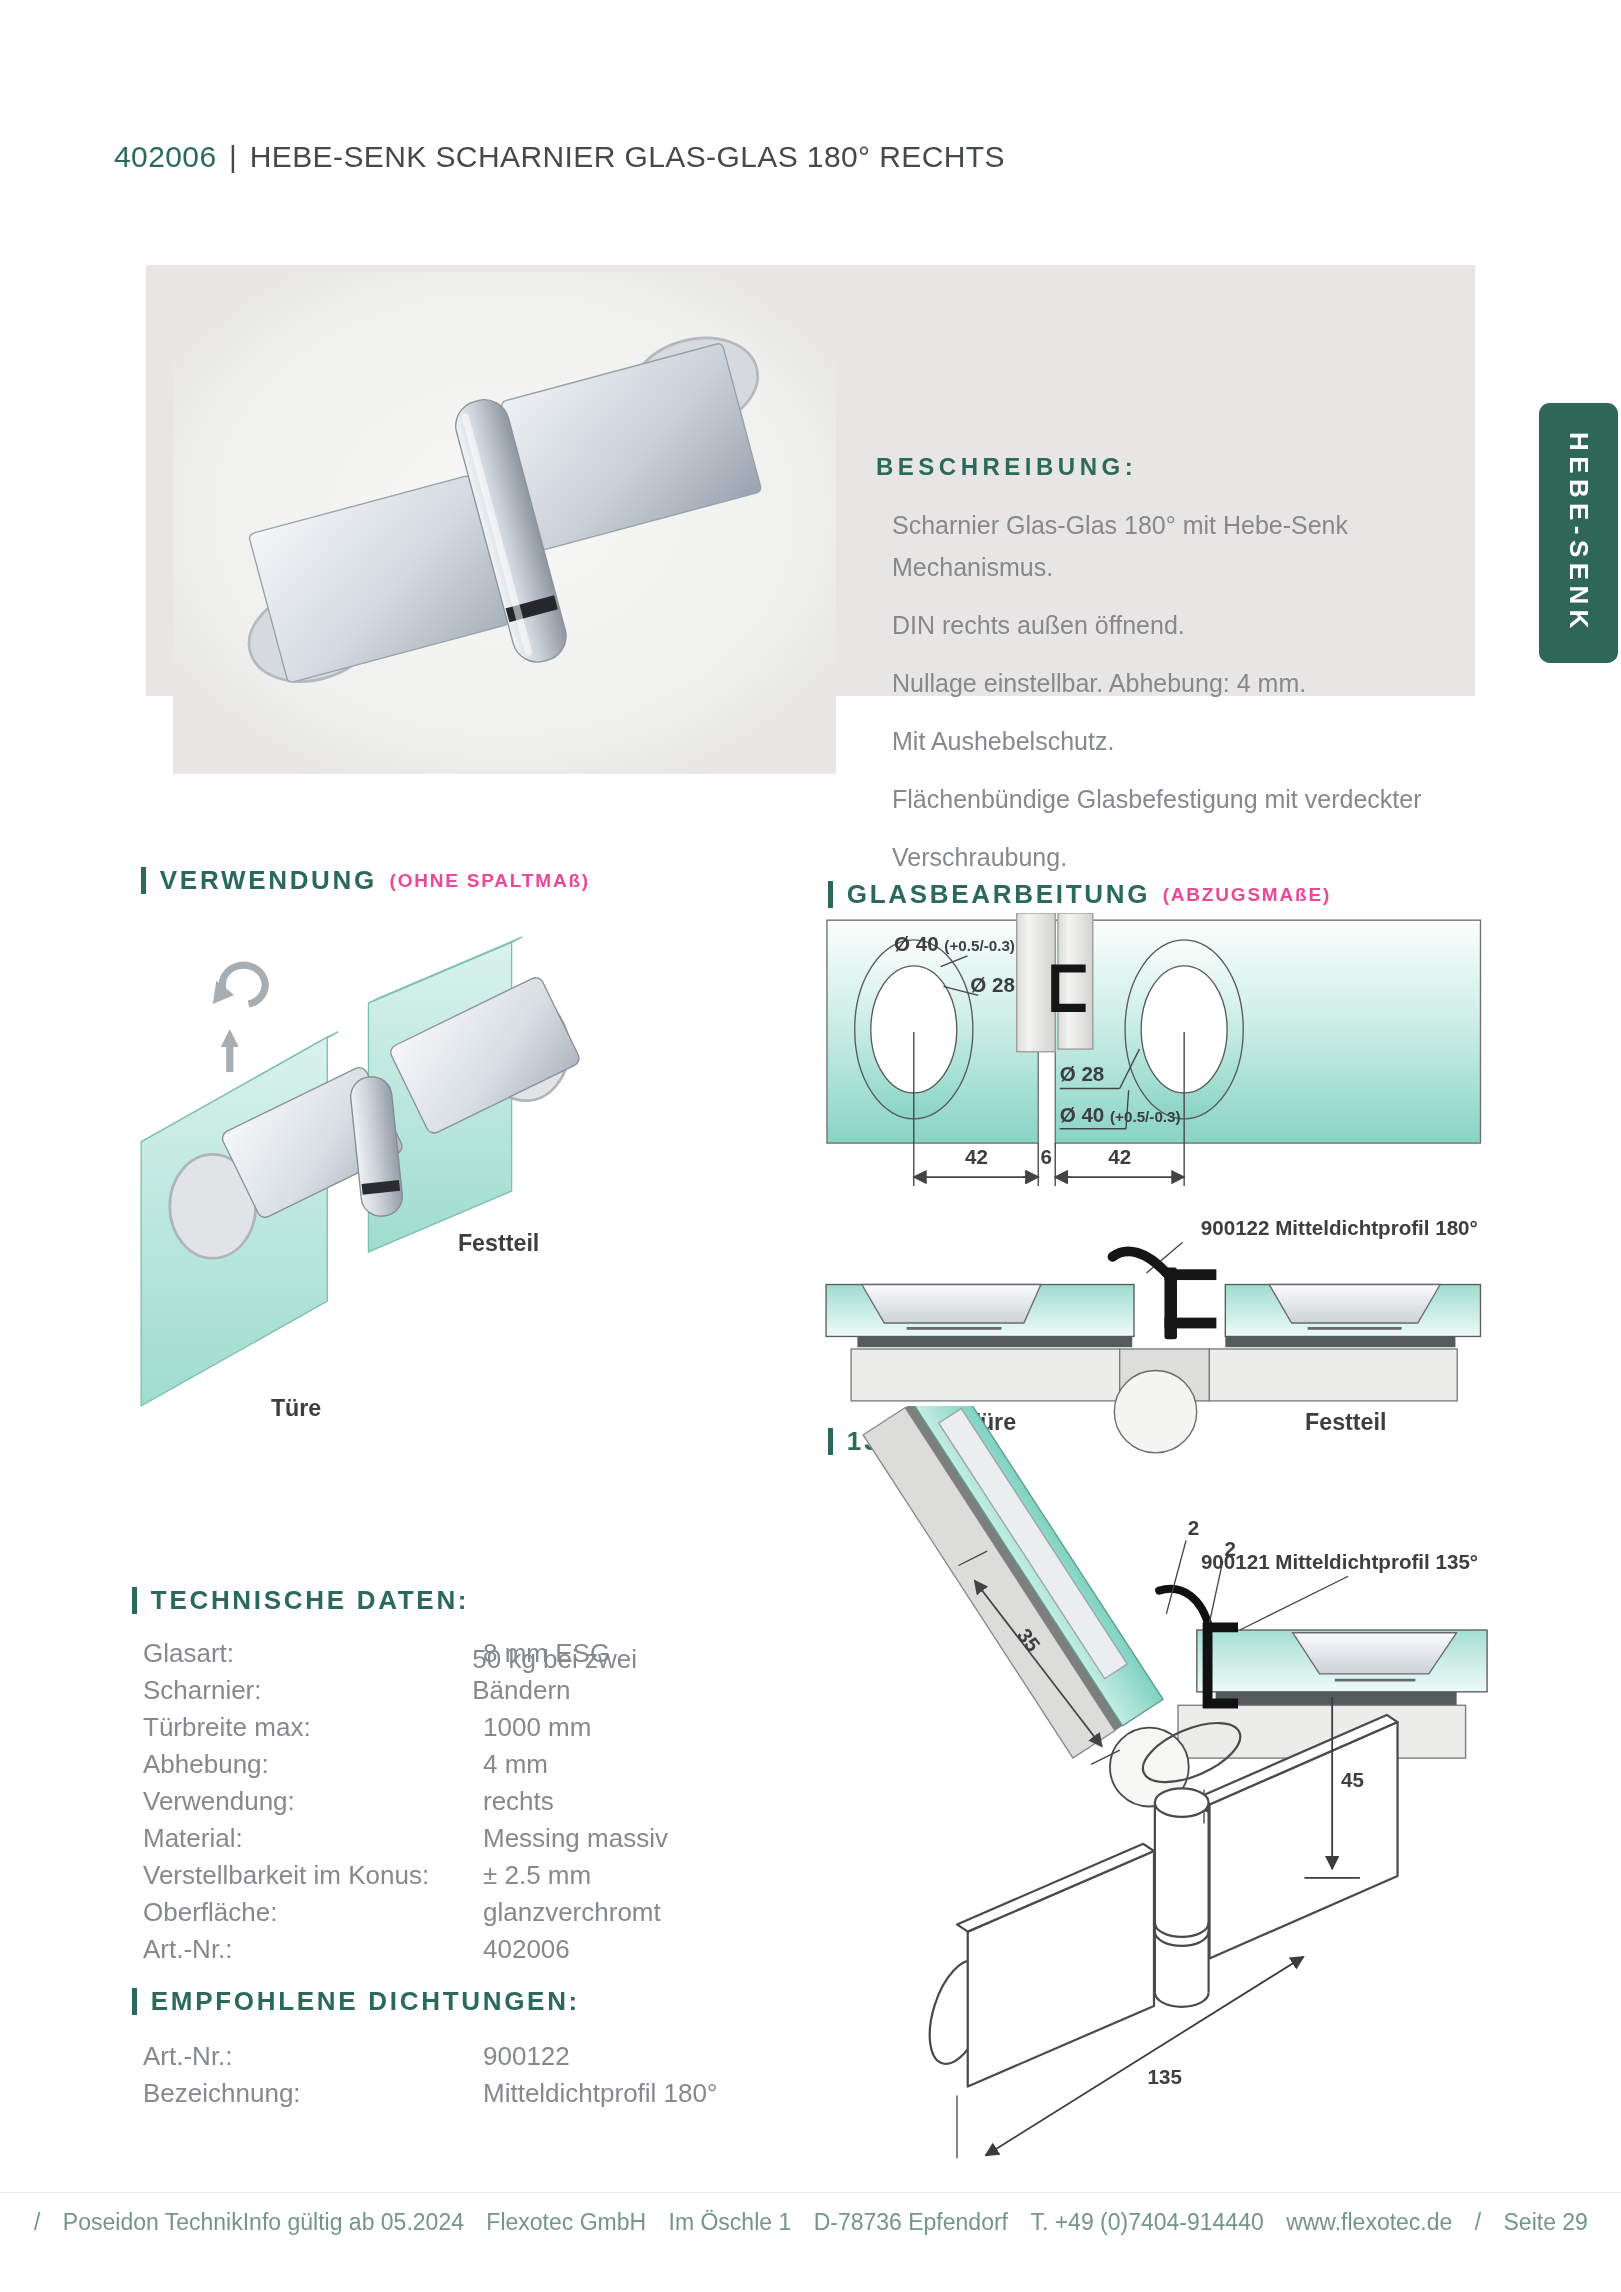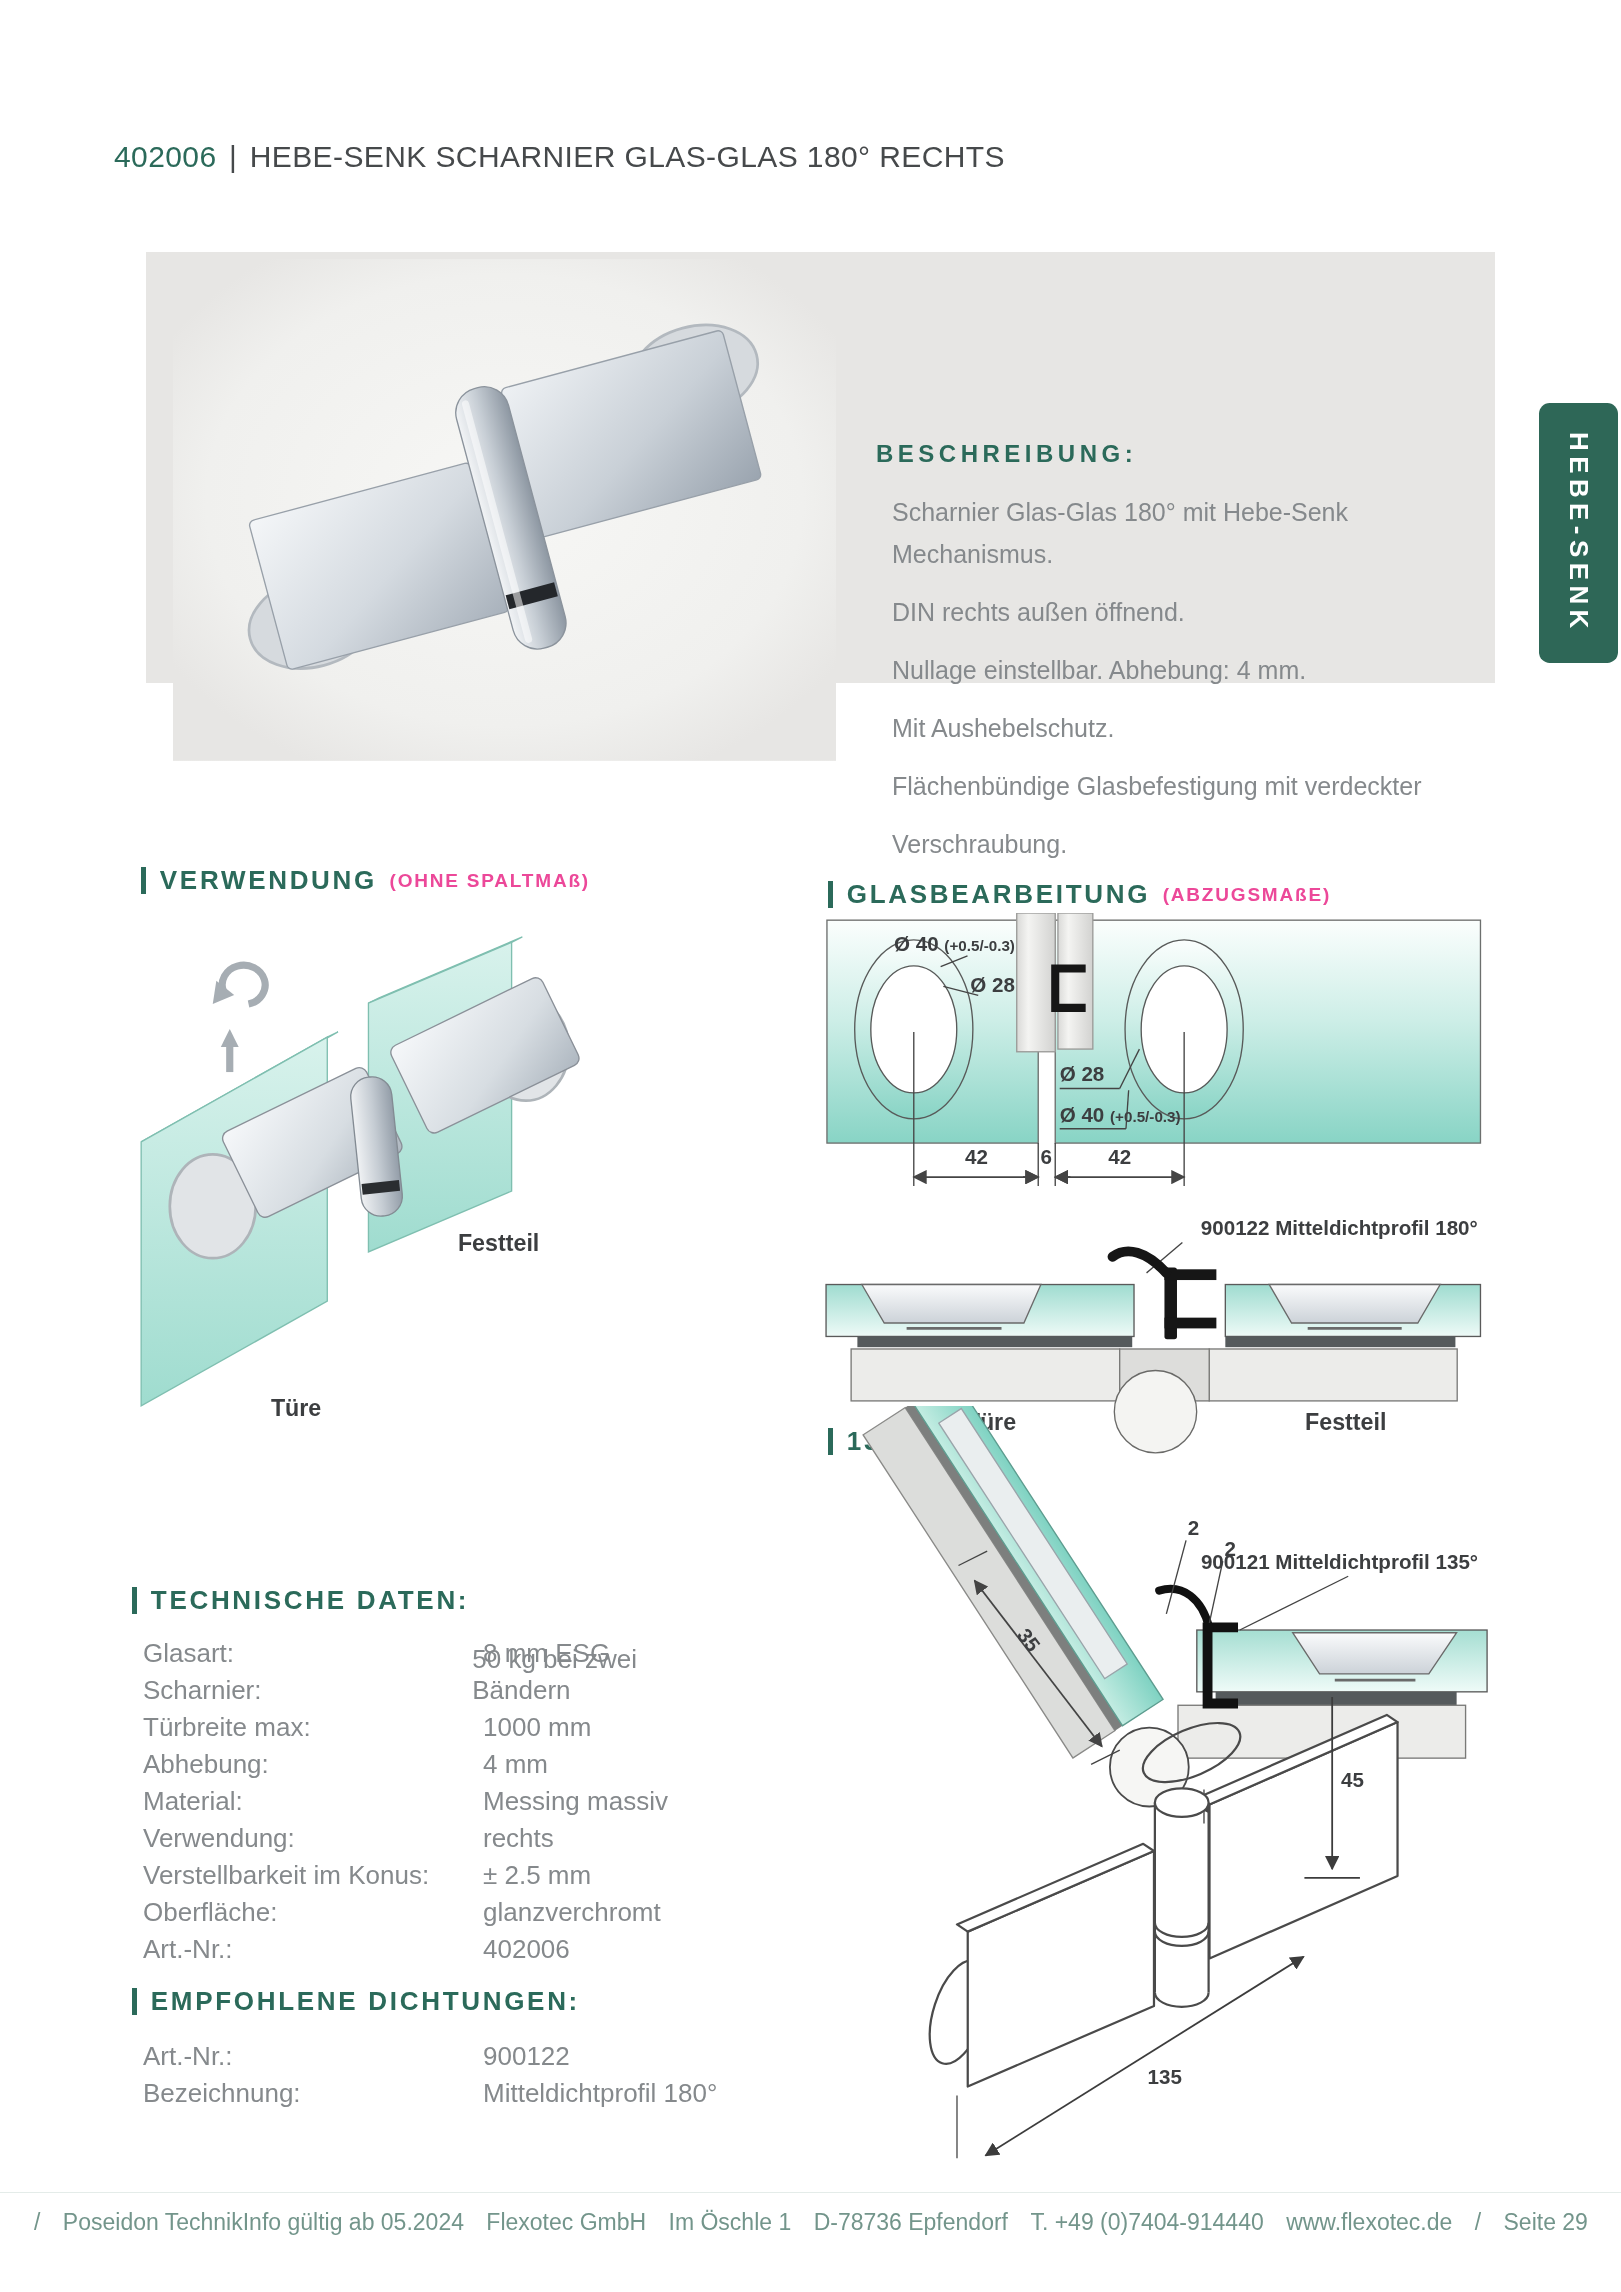--- a/index.html
+++ b/index.html
@@ -4,21 +4,21 @@
 <style>
   html,body{margin:0;padding:0;background:#fff;}
   .page{position:relative;width:1622px;height:2293px;background:#ffffff;overflow:hidden;
         font-family:"Liberation Sans",sans-serif;}
   
   .title{position:absolute;left:114px;top:140px;font-size:30px;font-weight:400;
          color:#46494b;letter-spacing:0.4px;white-space:nowrap;}
   .title .num{color:#2b6a5a;}
   .title .sep{margin:0 12.5px;color:#46494b;}
   
-  .photo-box{position:absolute;left:146px;top:252px;width:1329px;height:431px;background:#e7e6e4;padding-left:20px;}
+  .photo-box{position:absolute;left:146px;top:265px;width:1329px;height:431px;background:#e7e6e4;}
   .photo-svg{position:absolute;left:27px;top:7.2px;}
   .beschreibung{position:absolute;left:730px;top:188px;width:591px;}
   .beschreibung h3{margin:0 0 23px 0;font-size:24px;font-weight:700;letter-spacing:4.5px;color:#2b6a5a;}
   .beschreibung p{margin:16px;font-size:25px;line-height:42px;color:#85898c;}
   
   .side-tab{position:absolute;left:1539px;top:403px;width:79px;height:260px;background:#2e6757;
             border-radius:10.7px;display:flex;align-items:center;justify-content:center;}
   .side-tab span{writing-mode:vertical-rl;font-size:26px;font-weight:700;letter-spacing:5.4px;
                  color:#ffffff;white-space:nowrap;}
   
@@ -376,26 +376,26 @@
       </div>
     <div class="trow">
         <span class="tl">Türbreite max:</span>
         <span class="tv">1000 mm</span>
       </div>
     <div class="trow">
         <span class="tl">Abhebung:</span>
         <span class="tv">4 mm</span>
       </div>
     <div class="trow">
+        <span class="tl">Verwendung:</span>
+        <span class="tv">rechts</span>
+      </div>
+    <div class="trow">
         <span class="tl">Material:</span>
         <span class="tv">Messing massiv</span>
-      </div>
-    <div class="trow">
-        <span class="tl">Verwendung:</span>
-        <span class="tv">rechts</span>
       </div>
     <div class="trow">
         <span class="tl">Verstellbarkeit im Konus:</span>
         <span class="tv">± 2.5 mm</span>
       </div>
     <div class="trow">
         <span class="tl">Oberfläche:</span>
         <span class="tv">glanzverchromt</span>
       </div>
     <div class="trow">

